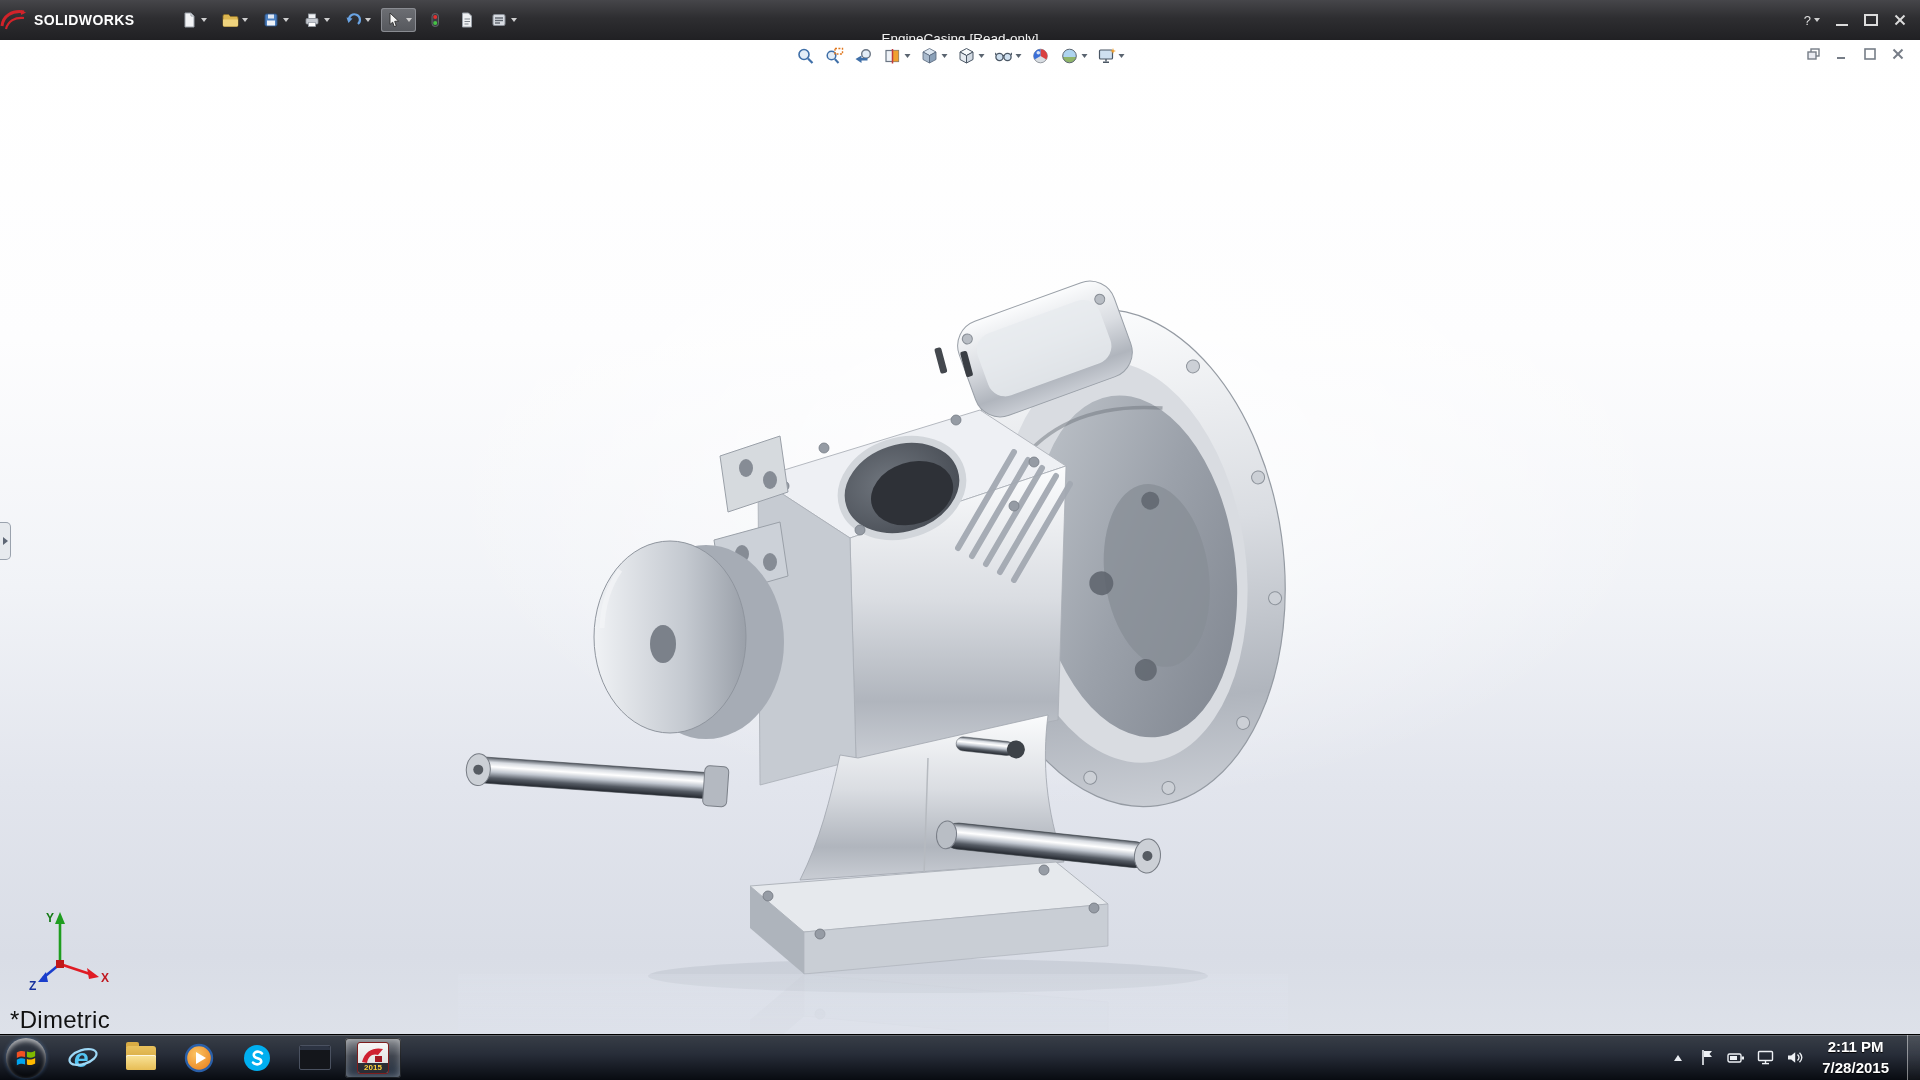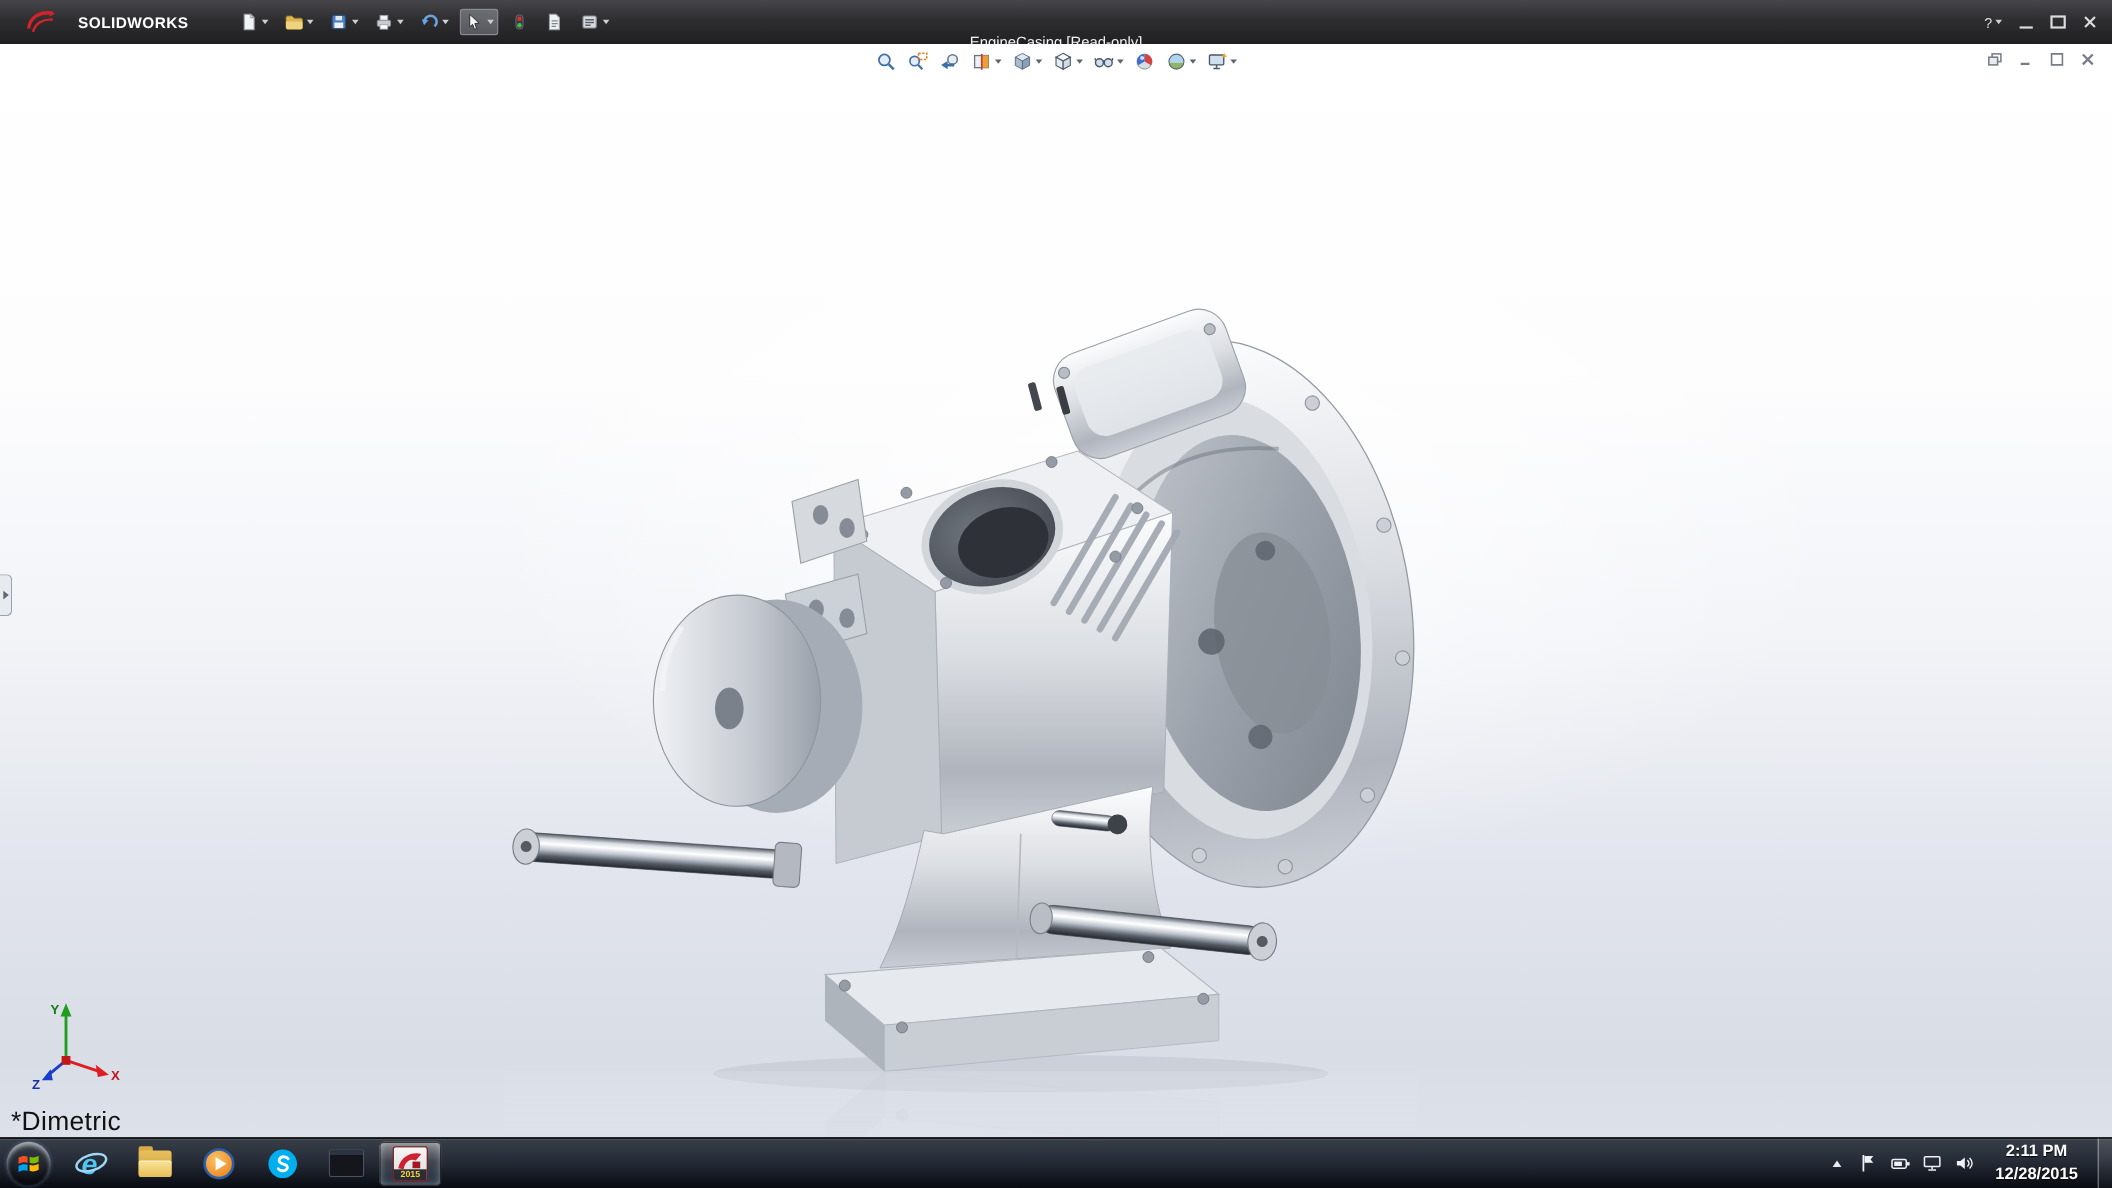--- a/index.html
+++ b/index.html
@@ -3,21 +3,21 @@
 <meta charset="utf-8">
 <style>
   html,body{margin:0;padding:0;background:#000;}
   .screen{position:relative;width:1920px;height:1080px;overflow:hidden;
     font-family:"Liberation Sans",sans-serif;background:#fff;}
 
   
   .titlebar{position:absolute;top:0;left:0;right:0;height:40px;display:flex;align-items:center;
     background:linear-gradient(180deg,#46464a 0%,#2e2e31 45%,#202023 100%);
     border-bottom:1px solid #141416;color:#e9e9e9;}
-  .logo{display:flex;align-items:center;gap:21px;padding:0 16px 0 24px;height:100%;}
+  .logo{display:flex;align-items:center;gap:8px;padding:0 16px 0 0;height:100%;}
   .logo-text{font-size:14px;font-weight:bold;letter-spacing:.4px;color:#fff;}
   .tb-icons{display:flex;align-items:center;gap:6px;margin-left:26px;}
   .tb-btn{display:flex;align-items:center;gap:3px;padding:3px 4px;border-radius:3px;cursor:default;}
   .tb-btn.pressed{background:linear-gradient(#6d6f74,#55575c);box-shadow:inset 0 0 0 1px #8a8c92;}
   .caret{width:0;height:0;border-left:3.5px solid transparent;border-right:3.5px solid transparent;
     border-top:4px solid #cfcfcf;}
   .caret.dark{border-top-color:#5a6470;}
   .win-title{position:absolute;left:50%;transform:translateX(-50%);font-size:13.5px;color:#f2f2f2;white-space:nowrap;margin-top:37px;}
   .win-controls{margin-left:auto;display:flex;align-items:center;gap:16px;padding-right:14px;}
   .win-controls .wc{display:flex;align-items:center;gap:3px;color:#dedede;font-size:13px;}
@@ -550,19 +550,19 @@
         </svg>
       </div>
       <div class="tray-btn">
         <svg width="17" height="15" viewBox="0 0 17 15">
           <path d="M2 5.5 h3.2 l4-3.2 v10.4 l-4-3.2 H2 Z" fill="#eef1f5"></path>
           <path d="M11.5 4.5 q3 3 0 6 M13.5 2.8 q4.6 4.7 0 9.4" stroke="#eef1f5" stroke-width="1.3" fill="none"></path>
         </svg>
       </div>
       <div class="clock">
         <div>2:11 PM</div>
-        <div>12/28/2015</div>
+        <div>7/28/2015</div>
       </div>
     </div>
     <div class="show-desktop"></div>
   </footer>
 
 </div>
 
 </body></html>

